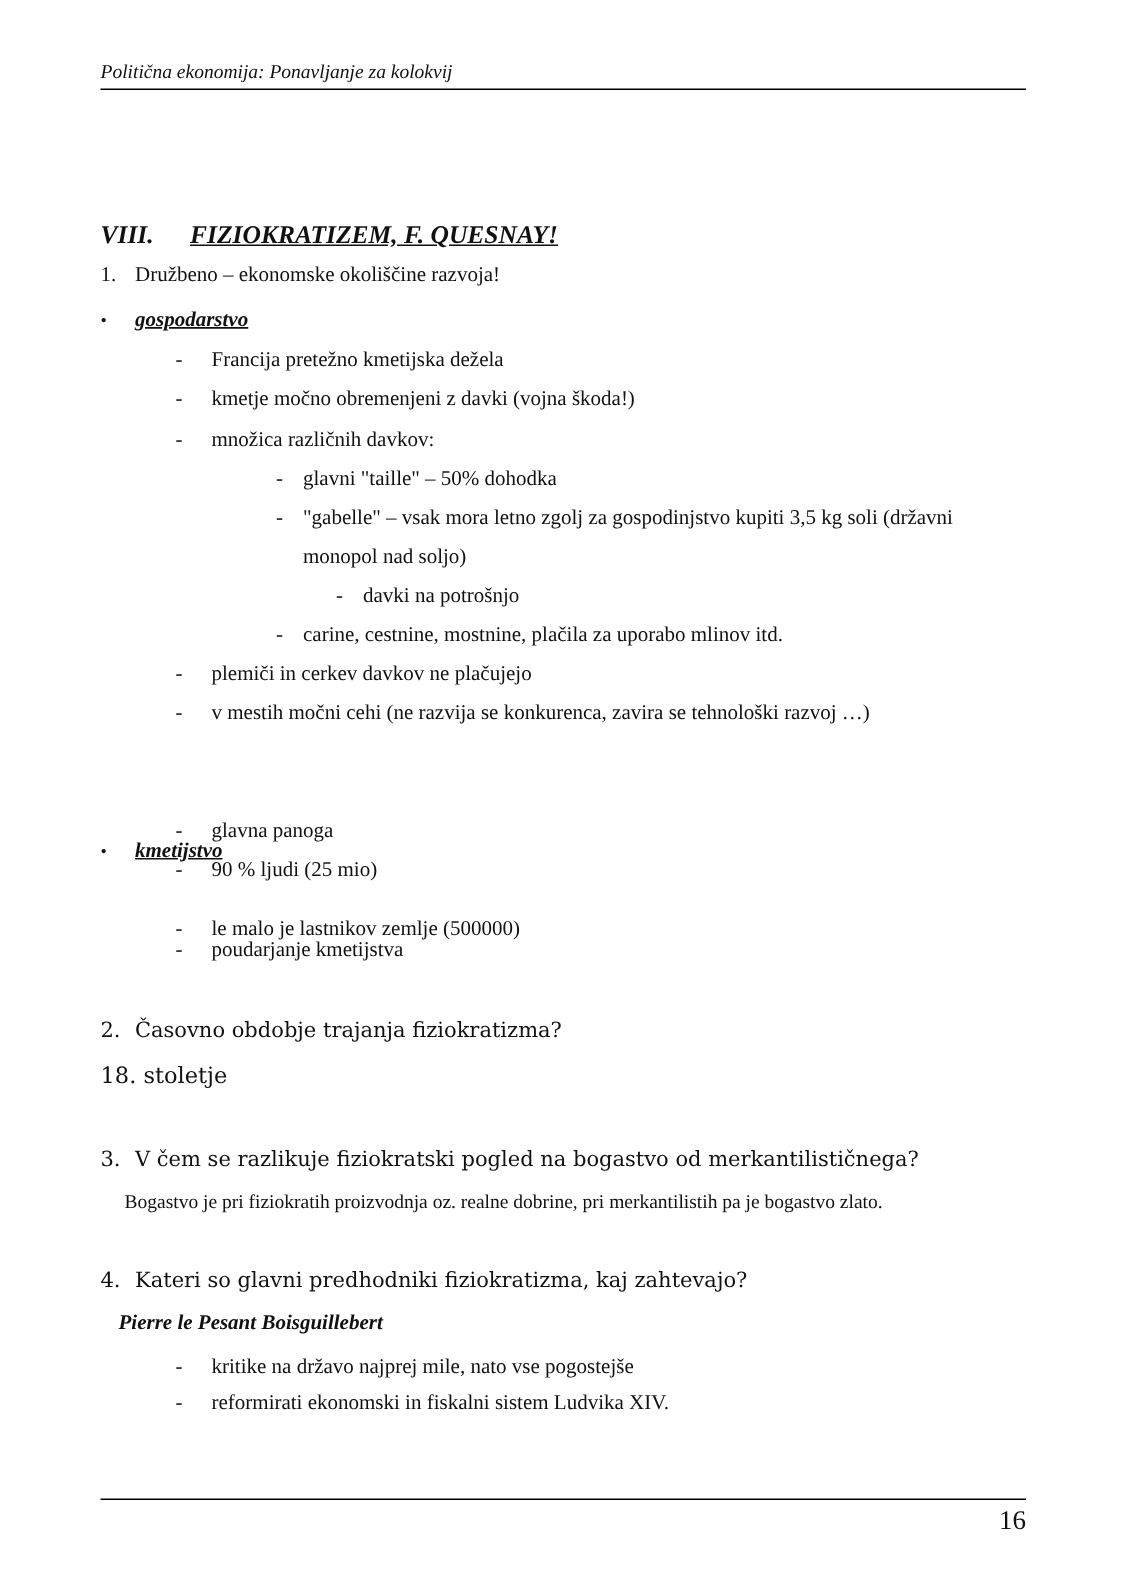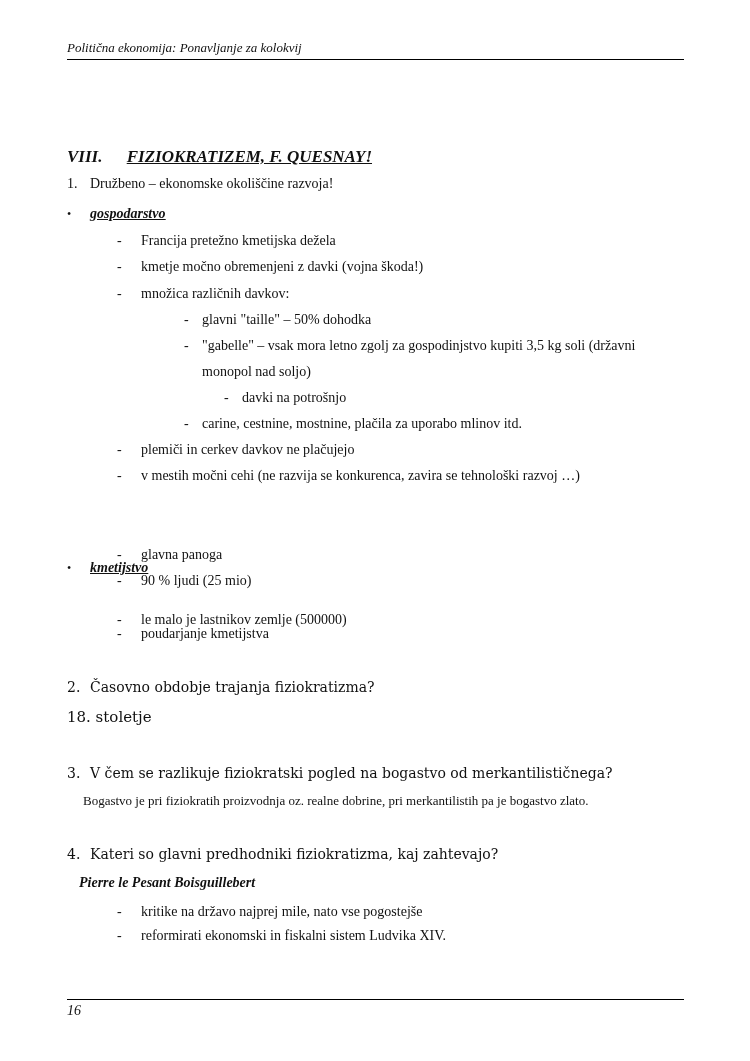--- a/index.html
+++ b/index.html
@@ -1,20 +1,20 @@
 <!DOCTYPE html>
 <html><head>
 <meta charset="utf-8">
 <style>
   html, body { margin: 0; padding: 0; background: #ffffff; }
   body { width: 750px; height: 1061px; position: relative; overflow: hidden; color: #111; font-family: "Liberation Serif", serif; }
   .header { position: absolute; left: 67px; width: 617px; top: 40px; text-align: left; font-style: italic; font-size: 13px; }
   .header-rule { position: absolute; left: 67px; width: 617px; top: 59px; border-top: 1px solid #000; }
   .footer-rule { position: absolute; left: 67px; width: 617px; top: 999px; border-top: 1px solid #000; }
-  .footer { position: absolute; left: 67px; width: 617px; top: 1003px; text-align: left; font-style: italic; font-size: 14px; }
+  .footer { position: absolute; left: 67px; width: 617px; top: 1003px; text-align: right; font-size: 18px; }
   .line { position: absolute; white-space: nowrap; }
   .chapter { left: 67px; top: 147px; font-size: 17px; font-weight: bold; font-style: italic; }
   .chapter .num { margin-right: 20px; }
   .chapter .title { text-decoration: underline; }
   .q { font-family: "DejaVu Serif", "Liberation Serif", serif; font-size: 14px; left: 67px; }
   .q .qn { display: inline-block; width: 23px; }
   .body14 { font-family: "DejaVu Serif", "Liberation Serif", serif; font-size: 15px; left: 67px; }
   .bullet { left: 67px; font-size: 14px; }
   .bullet .dot { display: inline-block; width: 23px; font-size: 12px; }
   .bullet .lbl { font-weight: bold; font-style: italic; text-decoration: underline; }

